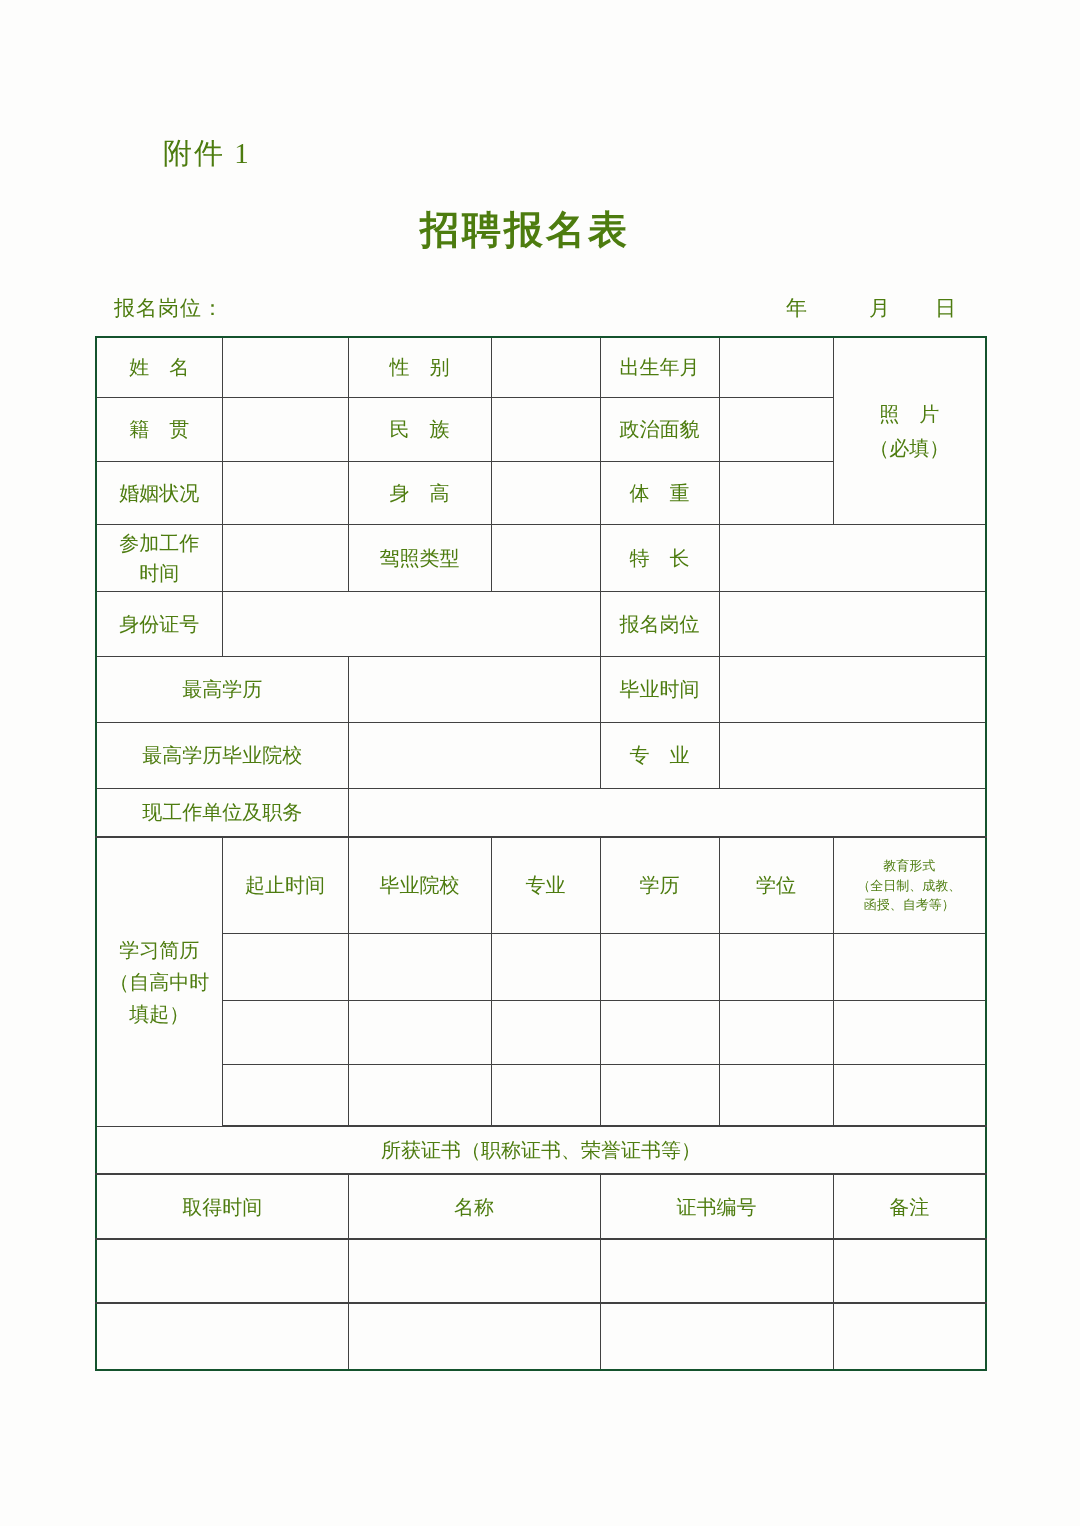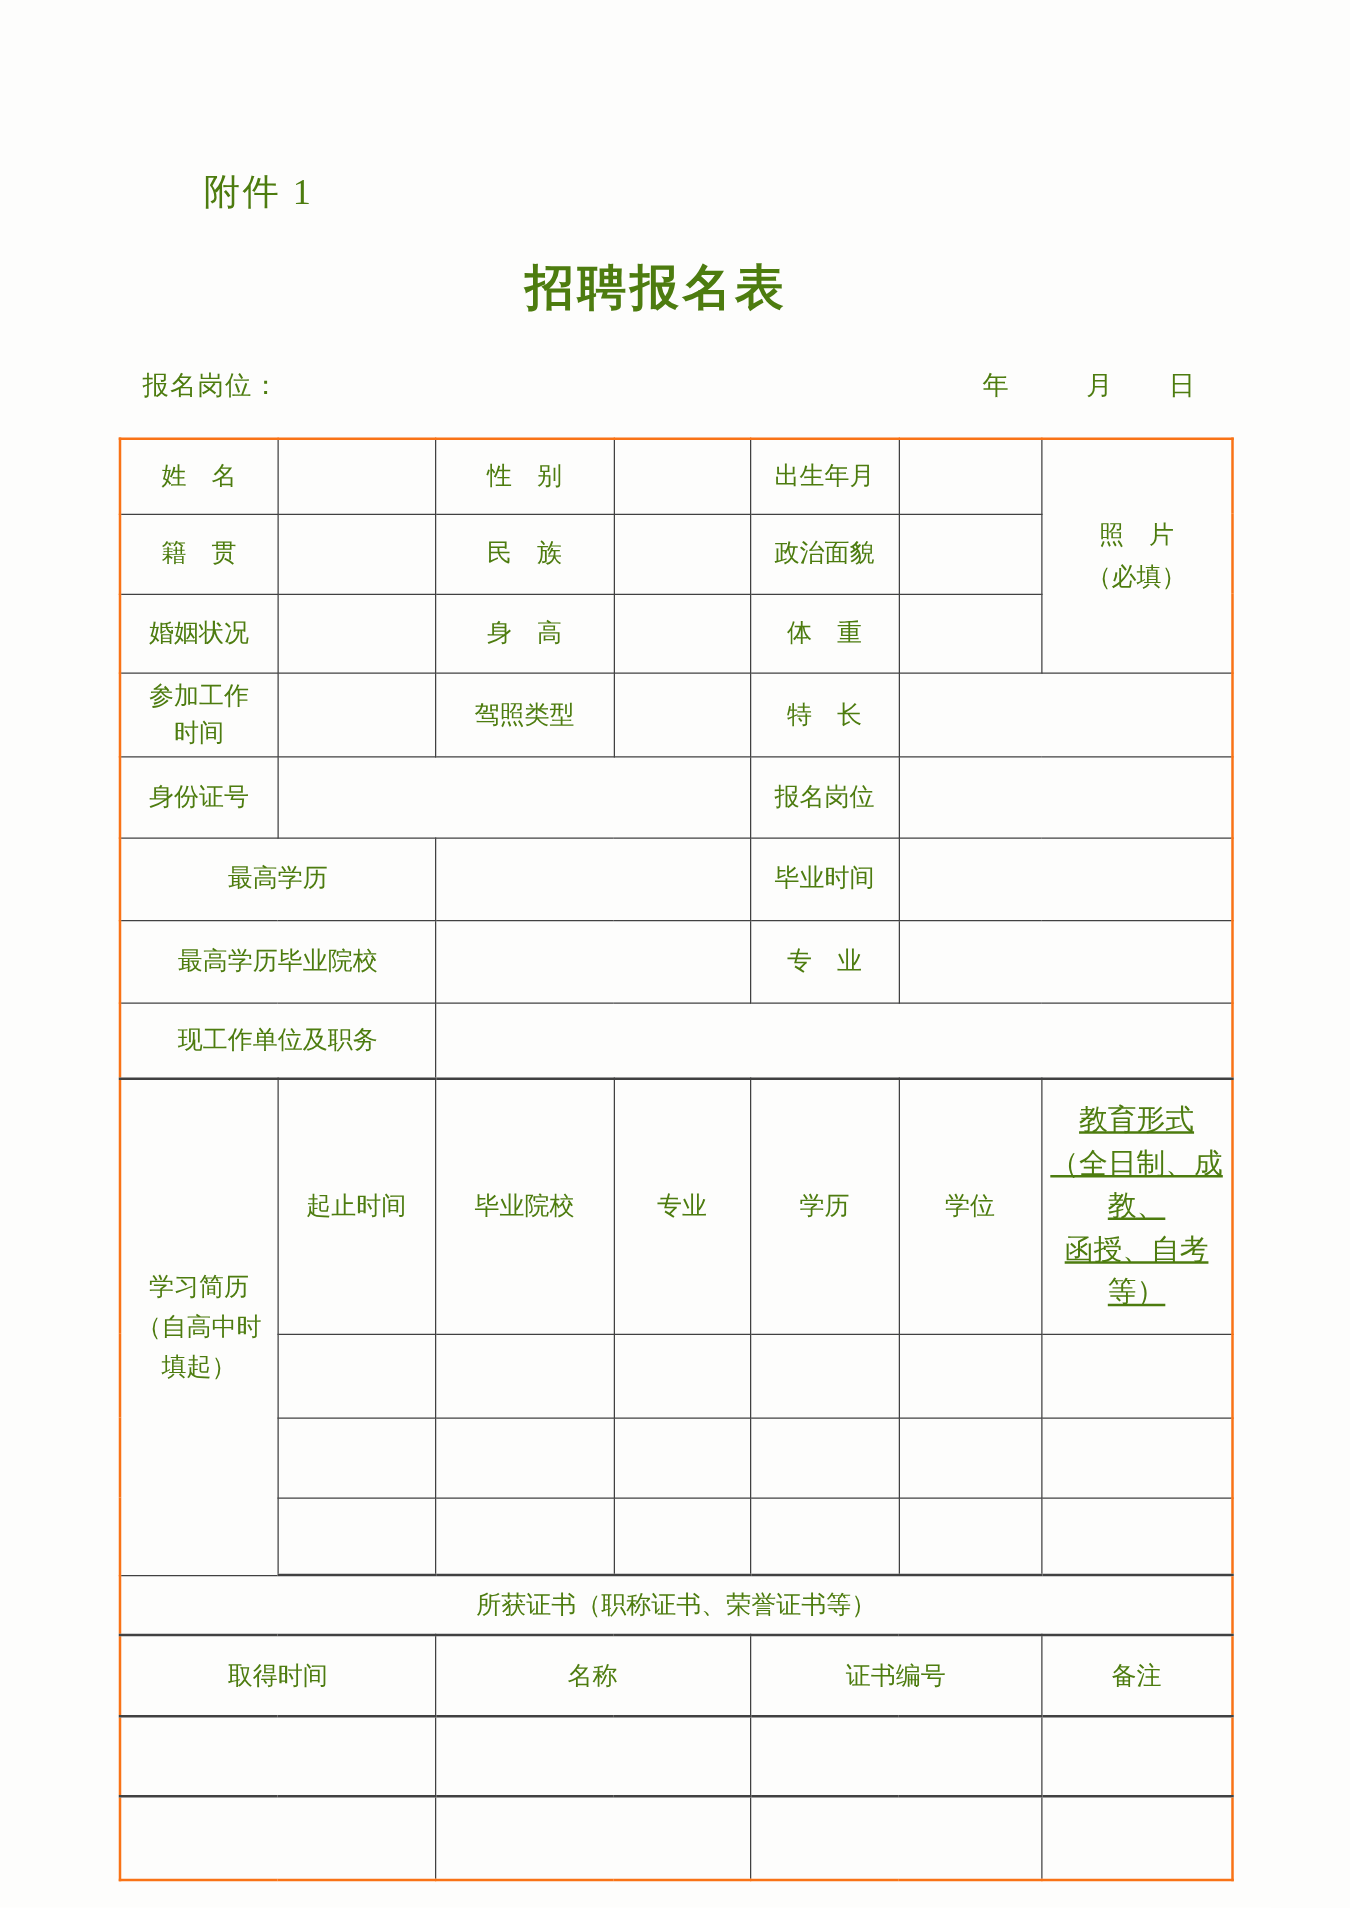--- a/index.html
+++ b/index.html
@@ -44,44 +44,43 @@
     top:294px;
     font-size:21px;
   }
   .date-year{left:786px;}
   .date-month{left:869px;}
   .date-day{left:935px;}
 
   table.form{
     position:absolute;
     left:95px;
-    top:350px;
+    top:336px;
     width:890px;
     border-collapse:collapse;
     table-layout:fixed;
-    border:2px solid #f97316;
+    border:2px solid #14532d;
   }
   .form td{
     border:1px solid #414141;
     text-align:center;
     vertical-align:middle;
     font-size:20px;
     line-height:1.5;
     white-space:pre-line;
     padding:2px 4px;
     overflow:hidden;
   }
   .form td.section-heavy{border-bottom-width:2px;}
   .form td.photo-cell{line-height:1.7;}
   .form td.edu-label-cell{line-height:1.6;margin-top:20px;}
   .form td.edu-form-cell{
-    font-size:23px;
+    font-size:13px;
     line-height:1.5;
     padding:15px 2px;
-    text-decoration:underline;
   }
 </style>
 </head>
 <body>
 
 <div class="page">
 
   <div class="attachment">附件 1</div>
 
   <h1 class="title">招聘报名表</h1>
@@ -157,21 +156,21 @@
       <td colspan="2"></td>
     </tr>
 
     <tr style="height:66px">
       <td colspan="2">最高学历毕业院校</td>
       <td colspan="2"></td>
       <td>专　业</td>
       <td colspan="2"></td>
     </tr>
 
-    <tr style="height:61px">
+    <tr style="height:49px">
       <td colspan="2" class="section-heavy">现工作单位及职务</td>
       <td colspan="5" class="section-heavy"></td>
     </tr>
 
     <tr style="height:96px">
       <td rowspan="4" class="edu-label-cell">学习简历
 （自高中时
 填起）</td>
       <td>起止时间</td>
       <td>毕业院校</td>

